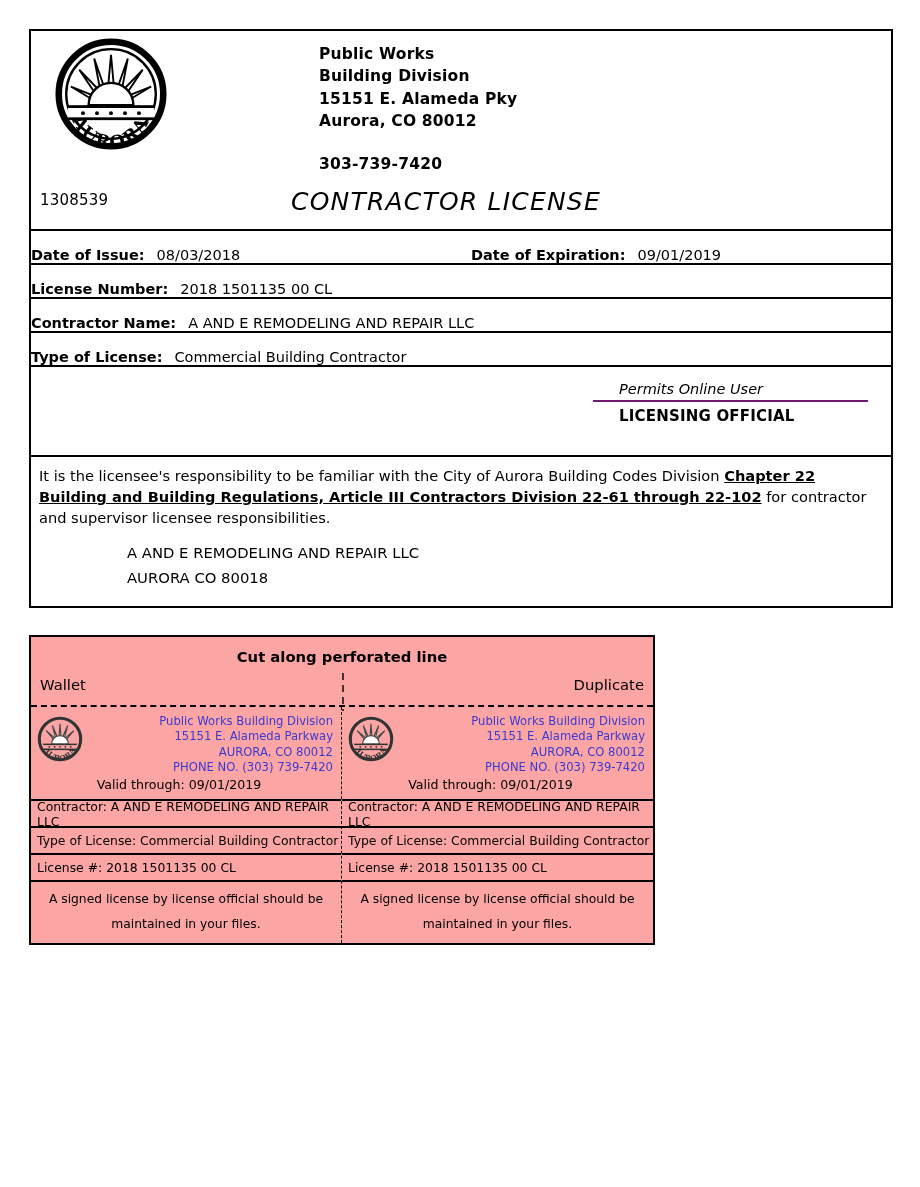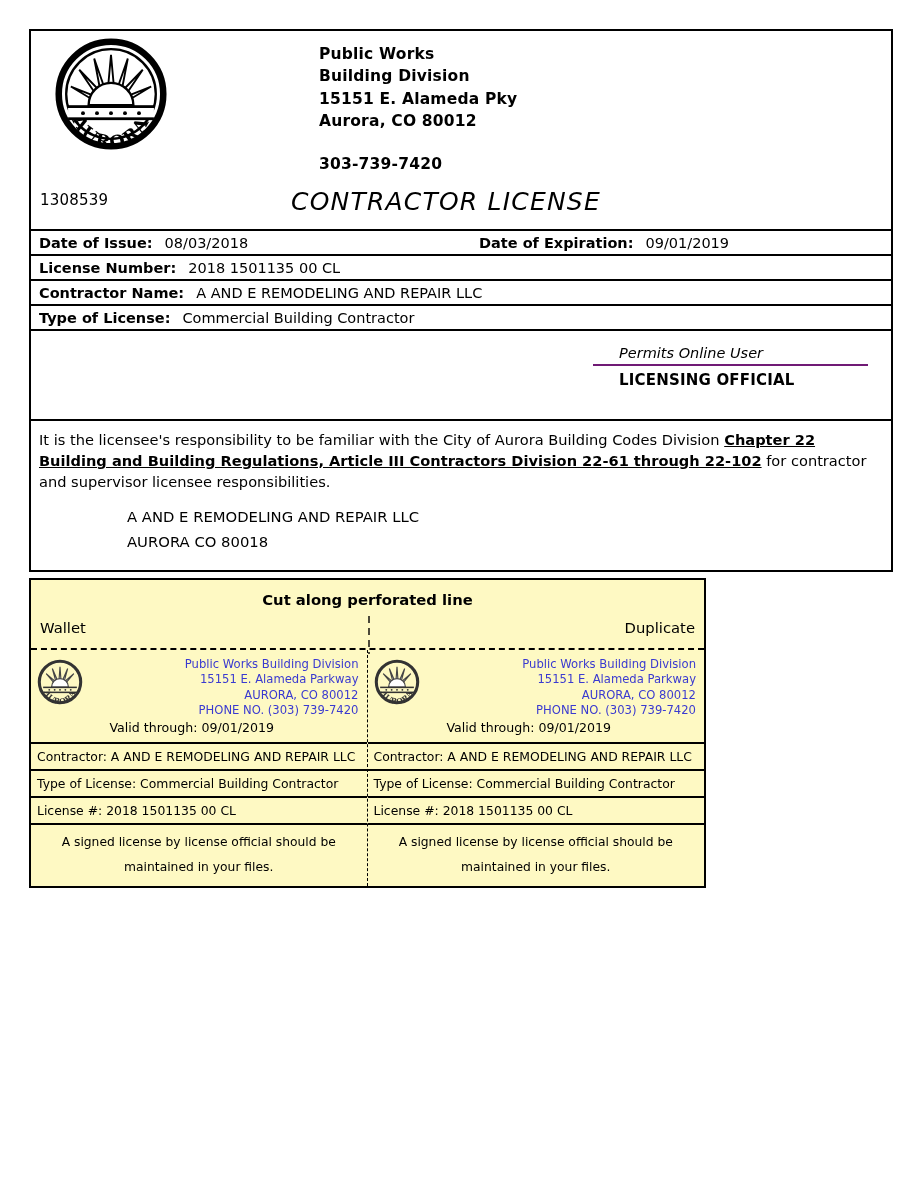--- a/index.html
+++ b/index.html
@@ -75,24 +75,23 @@
     text-align: center;
     font-size: 25px;
     font-style: italic;
     letter-spacing: 1.2px;
     padding-right: 30px;
   }
 
   .data-row {
     display: flex;
     border-top: 2px solid #000;
-    height: 25px;
-    align-items: center;
+    height: 34px;
+    align-items: flex-end;
     font-size: 14.5px;
-    padding-left: 8px;
     box-sizing: border-box;
   }
   .data-row .lbl {
     font-weight: bold;
     white-space: nowrap;
   }
   .data-row .val {
     margin-left: 12px;
     white-space: nowrap;
   }
@@ -141,25 +140,25 @@
   .addr-block {
     padding: 13px 0 16px 88px;
     font-size: 14.8px;
     line-height: 24.5px;
   }
 
   
   .cards-panel {
     position: absolute;
     left: 29px;
-    top: 578px;
-    width: 677px;
+    top: 635px;
+    width: 626px;
     border: 2px solid #000;
     box-sizing: border-box;
-    background: #fef9c3;
+    background: #fca5a5;
   }
   .cut-title {
     text-align: center;
     font-weight: bold;
     font-size: 14.8px;
     padding-top: 11px;
     padding-bottom: 2px;
   }
   .card-labels {
     position: relative;

